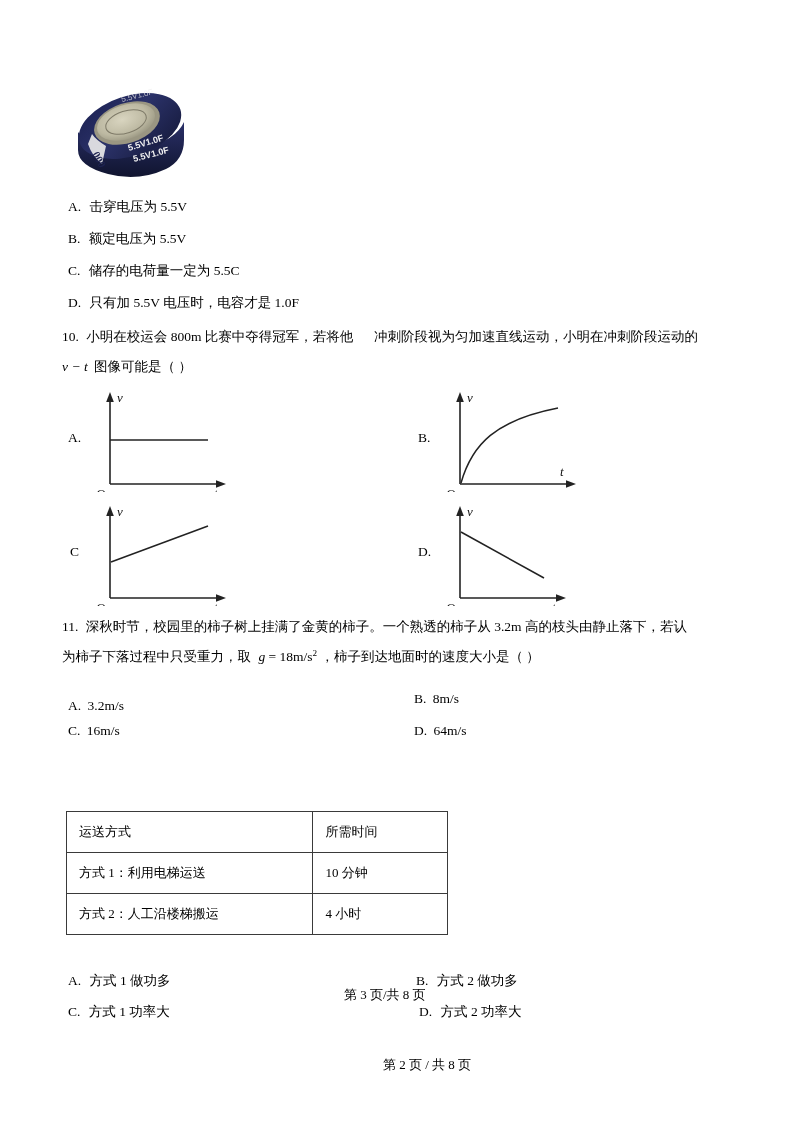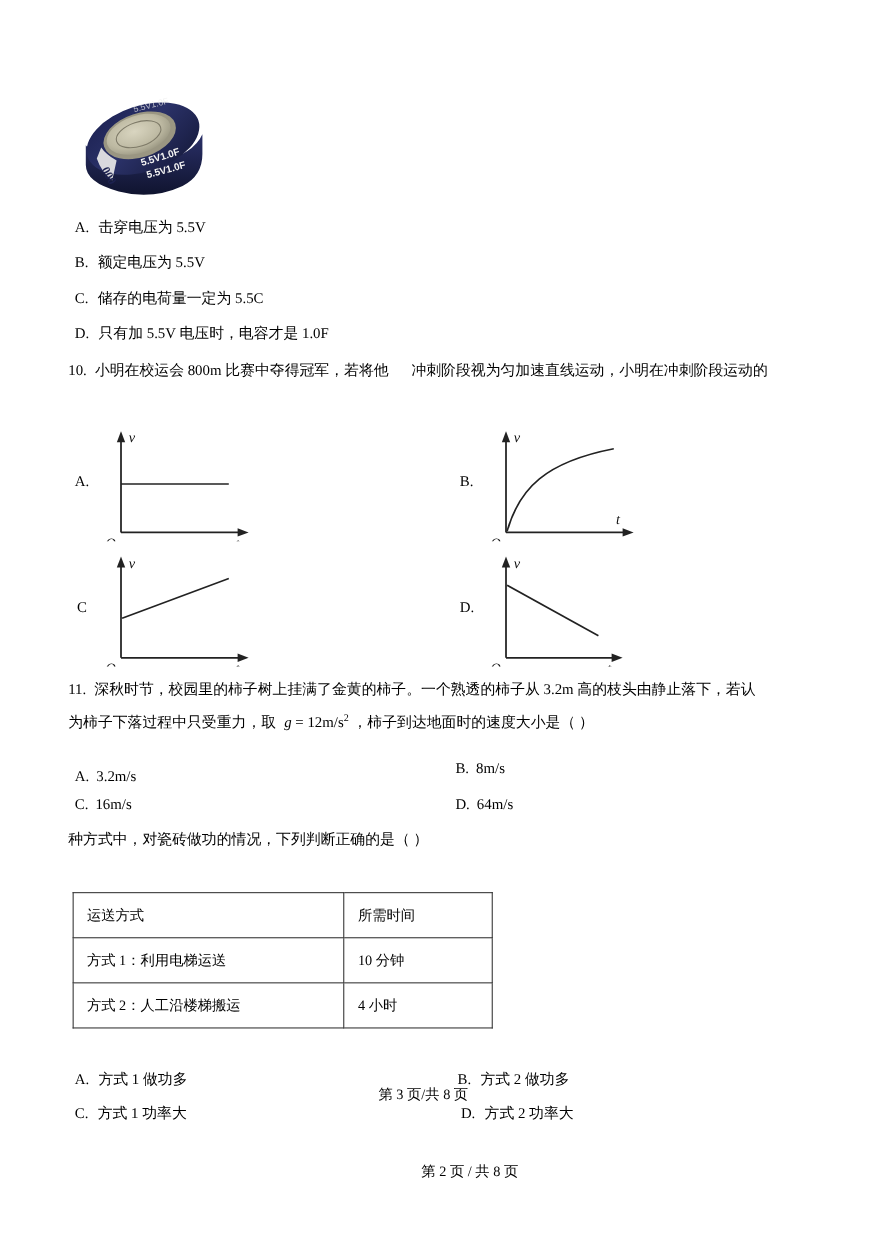--- a/index.html
+++ b/index.html
@@ -157,20 +157,26 @@
     <span style="margin-left:5px;">只有加 5.5V 电压时，电容才是 1.0F</span>
   </div>
 
   <div class="q-block" style="left:62px; top:322px; width:672px;">
     <div>
       <span class="q-num">10.</span>
       <span style="margin-left:4px;">小明在校运会 800m 比赛中夺得冠军，若将他</span>
       <span class="gap-wide"></span>
       <span>冲刺阶段视为匀加速直线运动，小明在冲刺阶段运动的</span>
     </div>
+    <div>
+      <span class="ital">v</span>
+      <span class="ital">−</span>
+      <span class="ital">t</span>
+      <span style="margin-left:3px;">图像可能是（          ）</span>
+    </div>
   </div>
 
   <div class="graphs">
 
     <div class="graph-cell g-a">
       <span class="graph-label" style="left:8px; top:52px;">A.</span>
       <svg class="graph-svg" style="left:30px; top:6px;" width="180" height="108" viewBox="0 0 180 108">
 
         <line x1="20" y1="100" x2="20" y2="16" stroke="#222" stroke-width="1.6"></line>
         <polygon points="20,8 16.2,18 23.8,18" fill="#222"></polygon>
@@ -232,21 +238,21 @@
   </div>
 
   <div class="q-block" style="left:62px; top:612px; width:678px;">
     <div>
       <span class="q-num">11.</span>
       <span style="margin-left:4px;">深秋时节，校园里的柿子树上挂满了金黄的柿子。一个熟透的柿子从 3.2m 高的枝头由静止落下，若认</span>
     </div>
     <div>
       <span>为柿子下落过程中只受重力，取</span>
       <span style="margin-left:4px;">
-        <span class="ital">g</span><span> = 12m/s</span><sup>2</sup>
+        <span class="ital">g</span><span> = 18m/s</span><sup>2</sup>
       </span>
       <span>，柿子到达地面时的速度大小是（          ）</span>
     </div>
   </div>
 
   <div class="opt-line" style="left:68px; top:697px;text-align:right;">
     <span class="opt-letter">A.</span>
     <span style="margin-left:3px;">3.2m/s</span>
   </div>
   <div class="opt-line" style="left:414px; top:690px;">
@@ -256,23 +262,20 @@
   <div class="opt-line" style="left:68px; top:722px;">
     <span class="opt-letter">C.</span>
     <span style="margin-left:3px;">16m/s</span>
   </div>
   <div class="opt-line" style="left:414px; top:722px;">
     <span class="opt-letter">D.</span>
     <span style="margin-left:3px;">64m/s</span>
   </div>
 
   <div class="q-block" style="left:62px; top:748px; width:680px;">
-    <div>
-      <span>种方式中，对瓷砖做功的情况，下列判断正确的是（        ）</span>
-    </div>
   </div>
 
   <table class="tbl">
     <tbody>
       <tr>
         <td class="col-a">运送方式</td>
         <td class="col-b">所需时间</td>
       </tr>
       <tr>
         <td class="col-a">方式 1：利用电梯运送</td>

